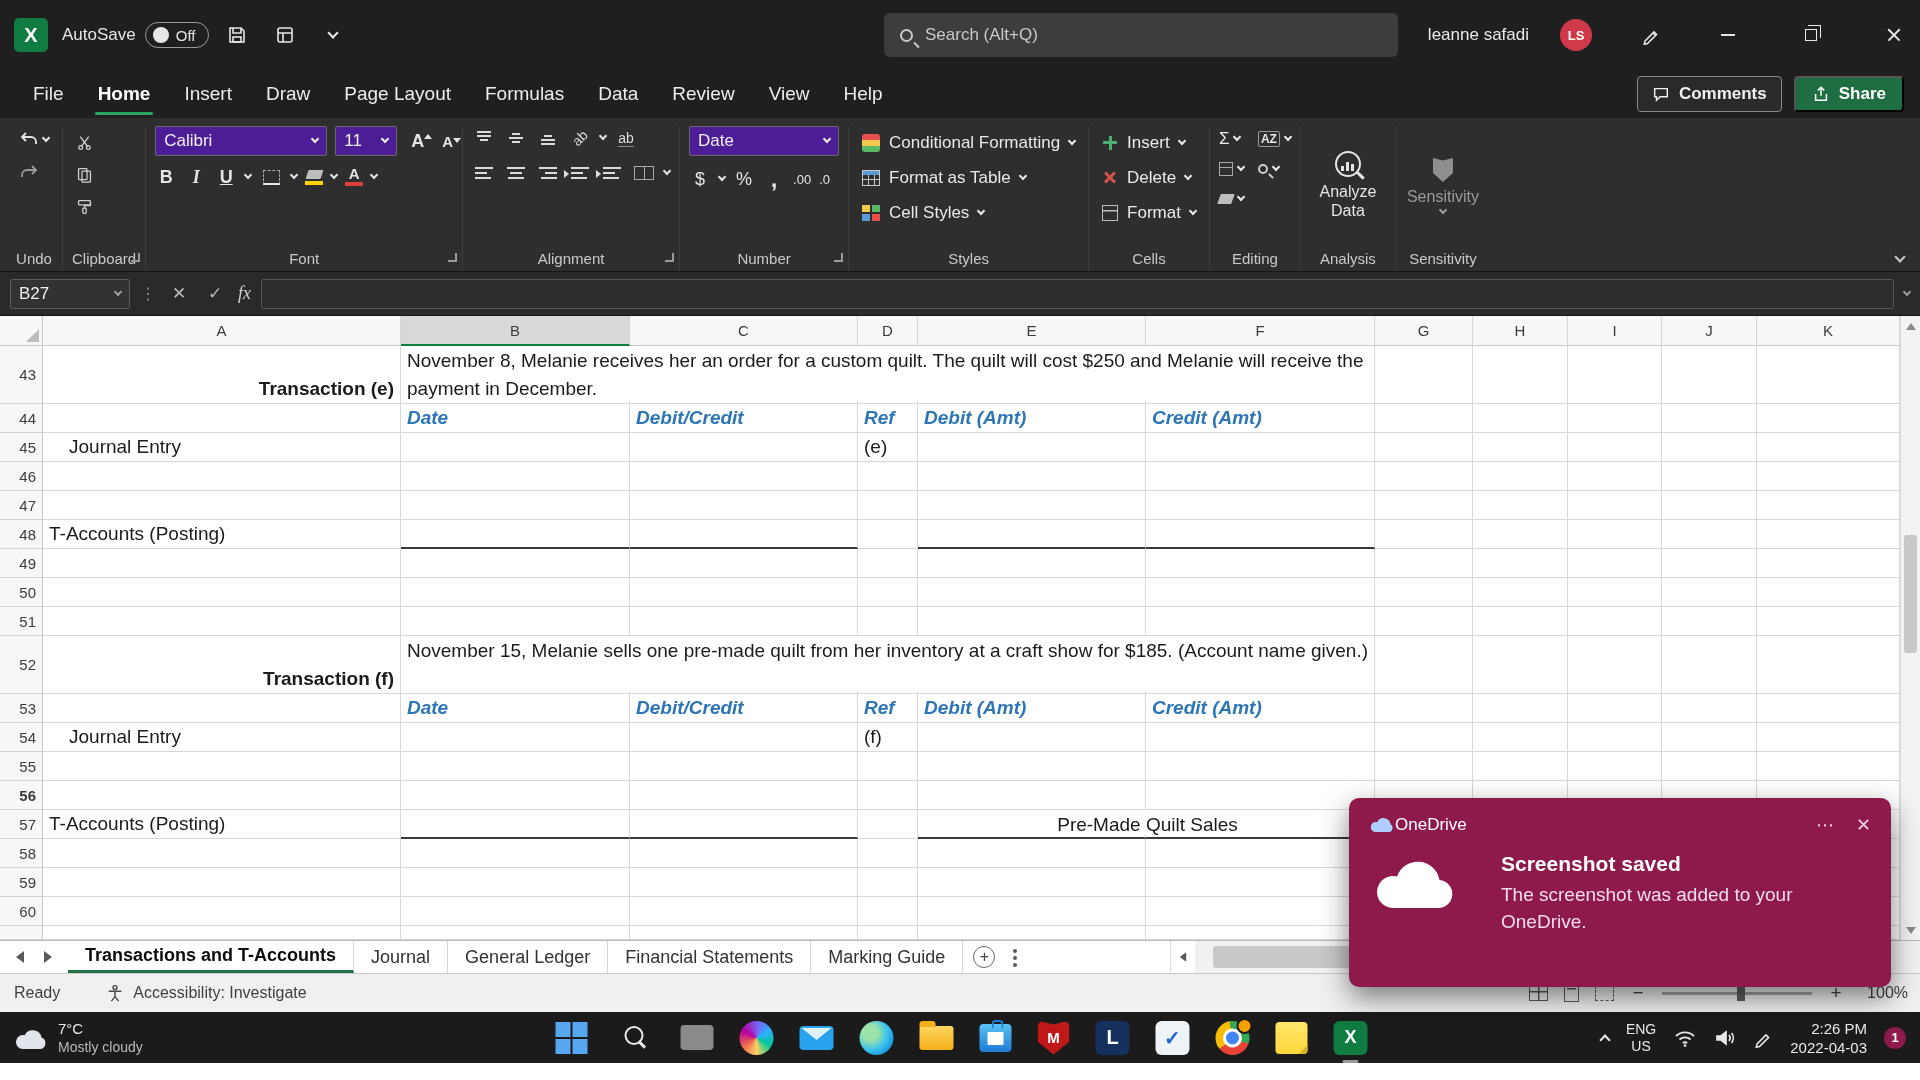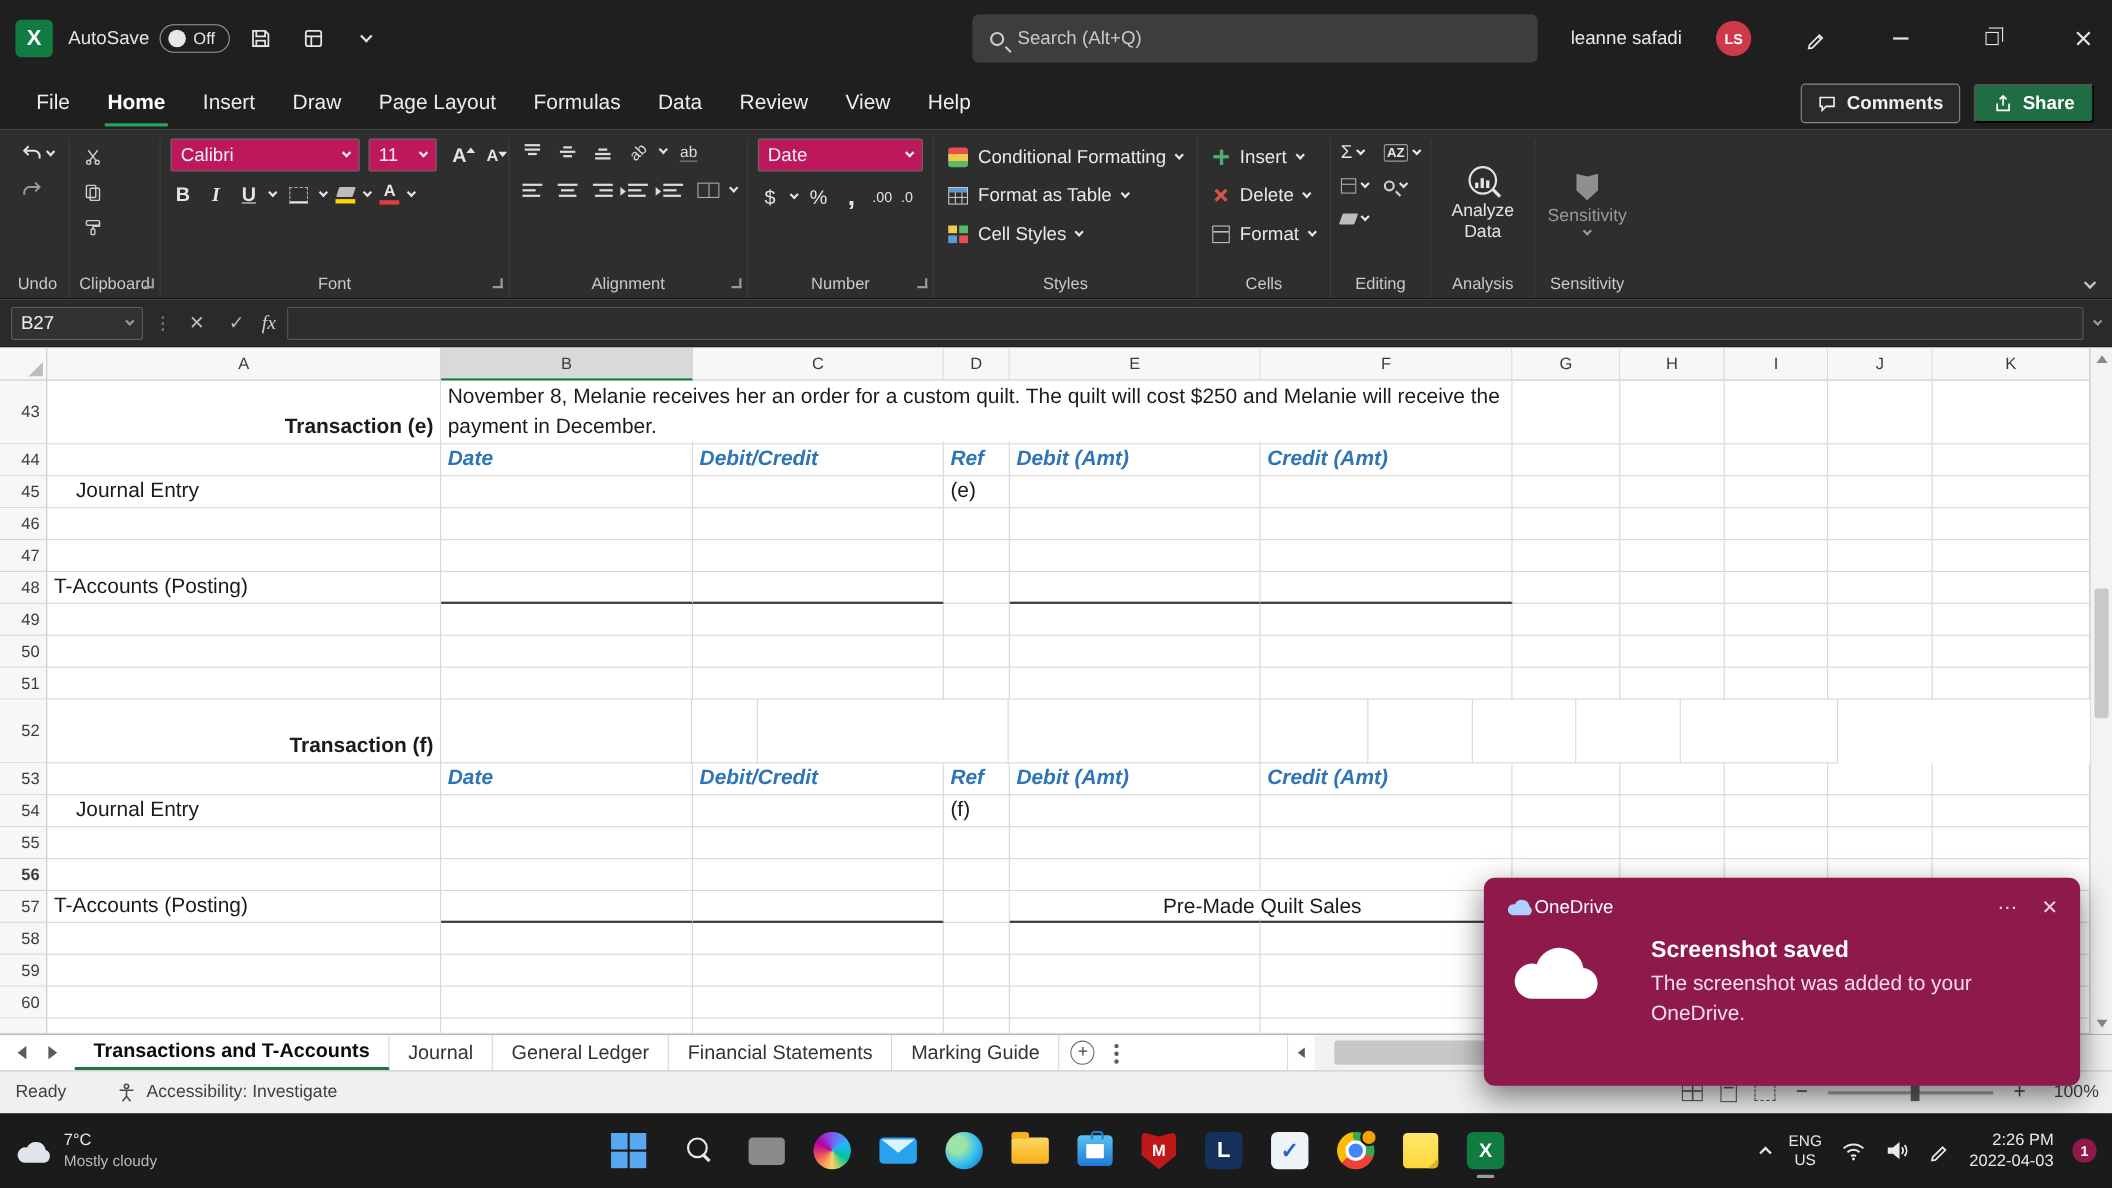--- a/index.html
+++ b/index.html
@@ -43,21 +43,21 @@
   
   .ribbon{height:154px;background:#2e2e2e;display:flex;color:#e4e4e4;padding:8px 4px 0 6px;position:relative;border-bottom:1px solid #161616}
   .group{display:flex;flex-direction:column;padding:0 9px;border-right:1px solid #3d3d3d;position:relative;flex:none}
   .gbody{flex:1;display:flex;gap:8px}
   .gcol{display:flex;flex-direction:column;gap:5px}
   .glabel{height:26px;font-size:15px;color:#c9c9c9;display:flex;align-items:center;justify-content:center}
   .launch{width:9px;height:9px;border-right:2px solid #9a9a9a;border-bottom:2px solid #9a9a9a;position:absolute;right:5px;bottom:9px}
   .ubtn{display:flex;align-items:center;gap:4px;height:28px;padding:0 4px;color:#e4e4e4}
   .bigbtn{width:76px;display:flex;flex-direction:column;align-items:center;justify-content:center;gap:5px;font-size:16px;text-align:center;line-height:19px;padding:2px}
   .smicon{width:24px;height:24px;display:flex;align-items:center;justify-content:center}
-  .combo{background:#be185d;border:1px solid #6a6a6a;height:30px;display:flex;align-items:center;justify-content:space-between;padding:0 8px;font-size:17px;border-radius:2px;color:#efefef}
+  .combo{background:#4c1d95;border:1px solid #6a6a6a;height:30px;display:flex;align-items:center;justify-content:space-between;padding:0 8px;font-size:17px;border-radius:2px;color:#efefef}
   .frow{display:flex;align-items:center;gap:8px}
   .fmt{font-size:18px;font-weight:bold;width:22px;text-align:center}
   .ital{font-style:italic;font-family:"Liberation Serif",serif}
   .uline{text-decoration:underline}
   .growA{position:relative;font-size:18px;font-weight:bold}
   .growA::after{content:"";position:absolute;right:-8px;top:3px;border-left:4px solid transparent;border-right:4px solid transparent;border-bottom:5px solid #e4e4e4}
   .shrinkA{position:relative;font-size:15px;font-weight:bold}
   .shrinkA::after{content:"";position:absolute;right:-8px;top:5px;border-left:4px solid transparent;border-right:4px solid transparent;border-top:5px solid #e4e4e4}
   .ic-borders{width:17px;height:15px;border:1px dashed #a9a9a9;border-bottom:2px solid #e8e8e8}
   .barwrap{display:flex;flex-direction:column;align-items:center;gap:2px}
@@ -157,21 +157,21 @@
   .sb-right{margin-left:auto;display:flex;align-items:center;gap:16px;padding-right:12px}
   .v1{width:19px;height:15px;border:1.5px solid #5a5a5a;background:linear-gradient(#5a5a5a,#5a5a5a) 0 4px/100% 1.5px no-repeat,linear-gradient(#5a5a5a,#5a5a5a) 8px 0/1.5px 100% no-repeat}
   .v2{width:15px;height:18px;border:1.5px solid #5a5a5a;background:linear-gradient(#5a5a5a,#5a5a5a) center 3px/9px 1.5px no-repeat}
   .v3{width:19px;height:15px;border:1.5px dashed #5a5a5a}
   .zbtn{font-size:19px;color:#3f3f3f;width:16px;text-align:center}
   .ztrack{width:150px;height:3px;background:#a3a3a3;position:relative}
   .zthumb{position:absolute;left:50%;top:-6px;width:8px;height:15px;background:#5f5f5f}
   .zoomlabel{min-width:48px;text-align:right}
 
   
-  .taskbar{height:68px;background:#1b1b1b;display:flex;align-items:center;position:relative;color:#e8e8e8}
+  .taskbar{height:51px;background:#1b1b1b;display:flex;align-items:center;position:relative;color:#e8e8e8}
   .weather{display:flex;align-items:center;gap:10px;padding-left:14px;font-size:15px}
   .wtxt{display:flex;flex-direction:column;line-height:19px}
   .wdesc{color:#b9b9b9;font-size:14px}
   #taskbar-icons{position:absolute;left:50%;transform:translateX(-50%);display:flex;gap:26px;align-items:center;height:100%}
   .ticon{width:38px;height:38px;border-radius:6px;display:flex;align-items:center;justify-content:center;font-size:19px;font-weight:bold;position:relative;flex:none}
   .start-icon{background:linear-gradient(#57a8f0,#57a8f0),linear-gradient(#57a8f0,#57a8f0),linear-gradient(#57a8f0,#57a8f0),linear-gradient(#57a8f0,#57a8f0);background-size:15px 15px;background-position:3px 3px,20px 3px,3px 20px,20px 20px;background-repeat:no-repeat}
   .search-icon::before{content:"";width:15px;height:15px;border:2.5px solid #e8e8e8;border-radius:50%;position:absolute;left:8px;top:7px}
   .search-icon::after{content:"";width:9px;height:2.5px;background:#e8e8e8;position:absolute;left:21px;top:24px;transform:rotate(45deg)}
   .task-view-icon{width:33px;height:25px;background:#8a8a8a;border-radius:4px}
   .photos-icon{width:34px;height:34px;border-radius:50%;background:conic-gradient(#7f5af0,#2cb1ff,#00c896,#ffd166,#ef6351,#b4009e,#7f5af0)}
@@ -706,20 +706,23 @@
           <div class="cell" style="width: 228px;"></div>
           <div class="cell" style="width: 229px;"></div>
           <div class="cell" style="width: 98px;"></div>
           <div class="cell" style="width: 95px;"></div>
           <div class="cell" style="width: 94px;"></div>
           <div class="cell" style="width: 95px;"></div>
           <div class="cell" style="width: 143px;"></div>
         </div>
         <div class="grow" style="height: 58px;">
           <div class="cell b right bottom" style="width: 358px;">Transaction (f)</div>
+          <div class="cell" style="width: 229px;">
+            <div class="spill" style="width: 972px;">November 15, Melanie sells one pre-made quilt from her inventory at a craft show for $185. (Account name given.)</div>
+          </div>
           <div class="cell" style="width: 228px;"></div>
           <div class="cell" style="width: 60px;"></div>
           <div class="cell" style="width: 228px;"></div>
           <div class="cell" style="width: 229px;"></div>
           <div class="cell" style="width: 98px;"></div>
           <div class="cell" style="width: 95px;"></div>
           <div class="cell" style="width: 94px;"></div>
           <div class="cell" style="width: 95px;"></div>
           <div class="cell" style="width: 143px;"></div>
         </div>

